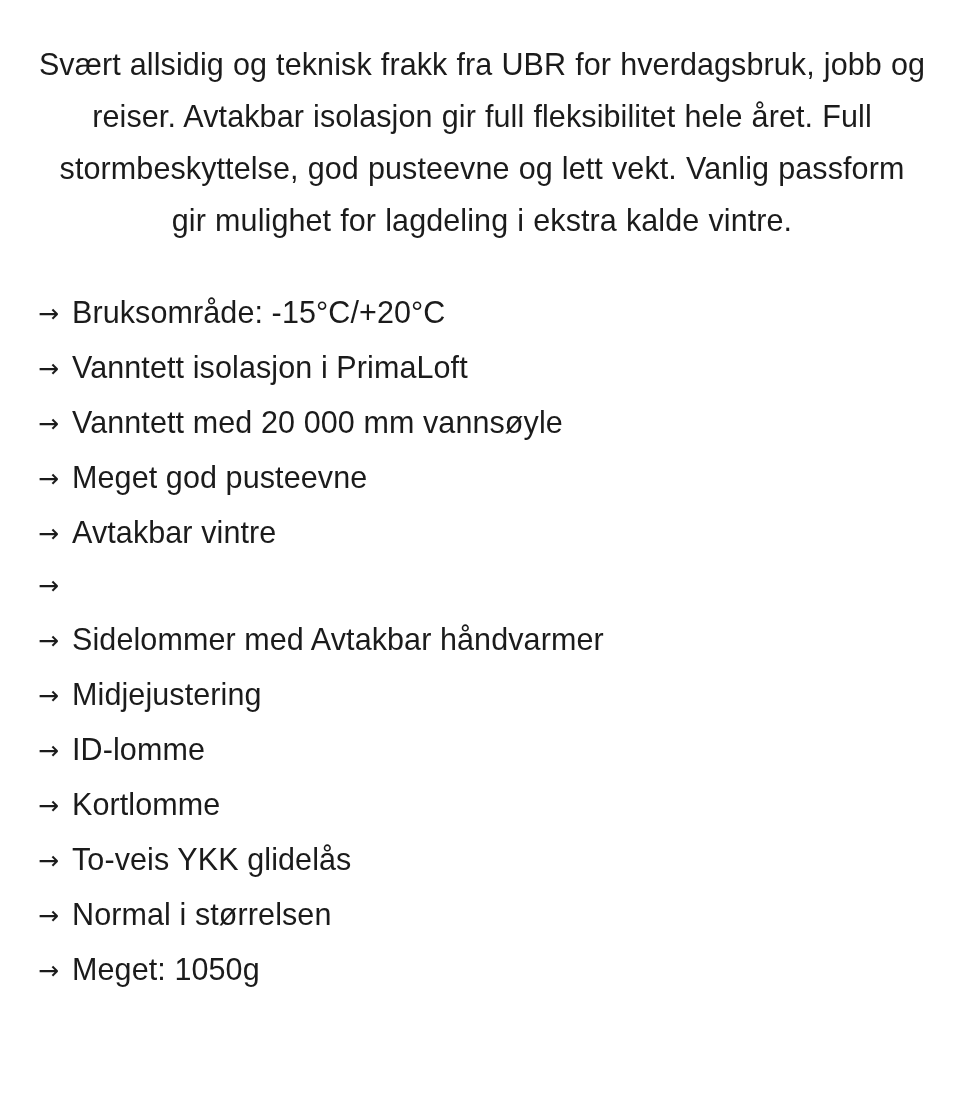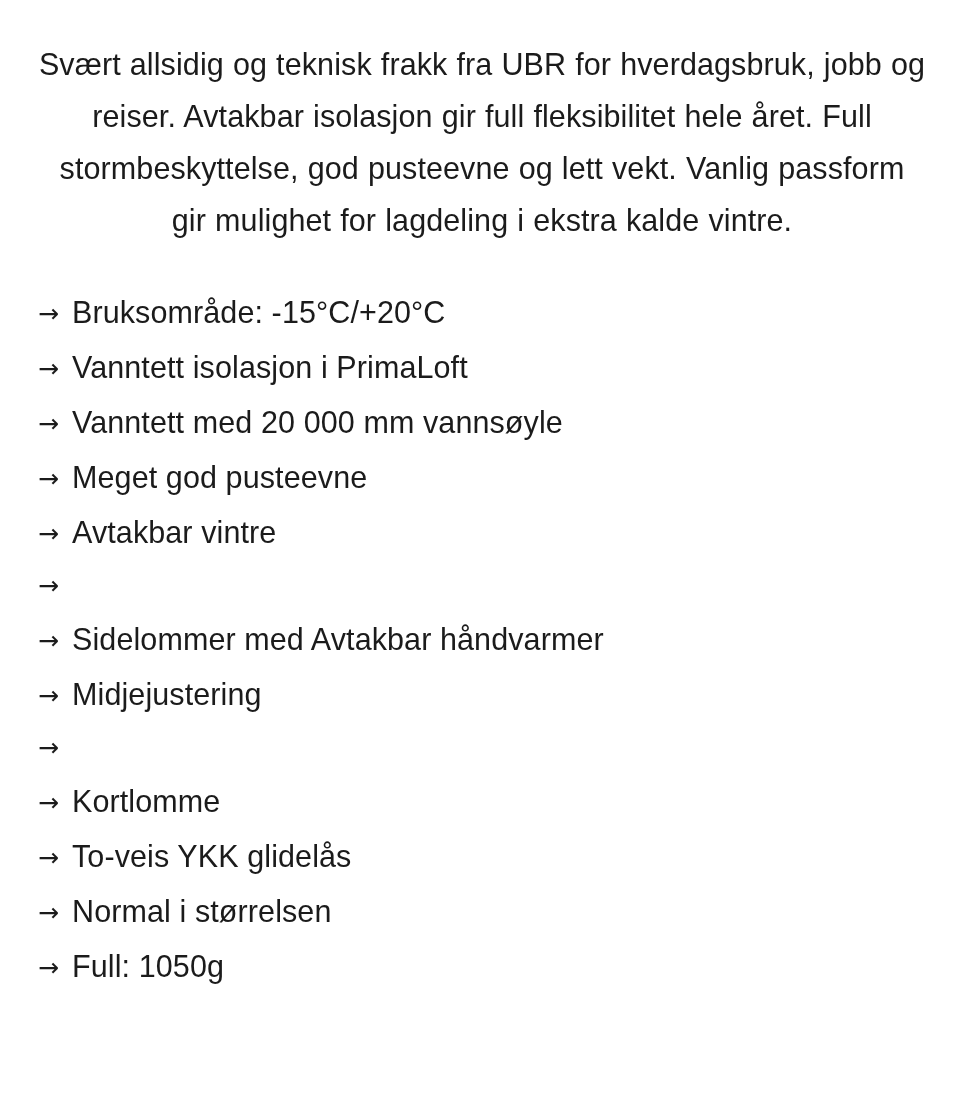--- a/index.html
+++ b/index.html
@@ -98,32 +98,33 @@
       <li class="feature-item">
         <span class="arrow-marker">→</span>
         <span class="feature-text">Sidelommer med Avtakbar håndvarmer</span>
       </li>
       <li class="feature-item">
         <span class="arrow-marker">→</span>
         <span class="feature-text">Midjejustering</span>
       </li>
       <li class="feature-item">
         <span class="arrow-marker">→</span>
+        <span class="feature-text">ID-lomme</span>
       </li>
       <li class="feature-item">
         <span class="arrow-marker">→</span>
         <span class="feature-text">Kortlomme</span>
       </li>
       <li class="feature-item">
         <span class="arrow-marker">→</span>
         <span class="feature-text">To-veis YKK glidelås</span>
       </li>
       <li class="feature-item">
         <span class="arrow-marker">→</span>
         <span class="feature-text">Normal i størrelsen</span>
       </li>
       <li class="feature-item">
         <span class="arrow-marker">→</span>
-        <span class="feature-text">Full: 1050g</span>
+        <span class="feature-text">Meget: 1050g</span>
       </li>
     </ul>
 
 </div>
 
 </body></html>

